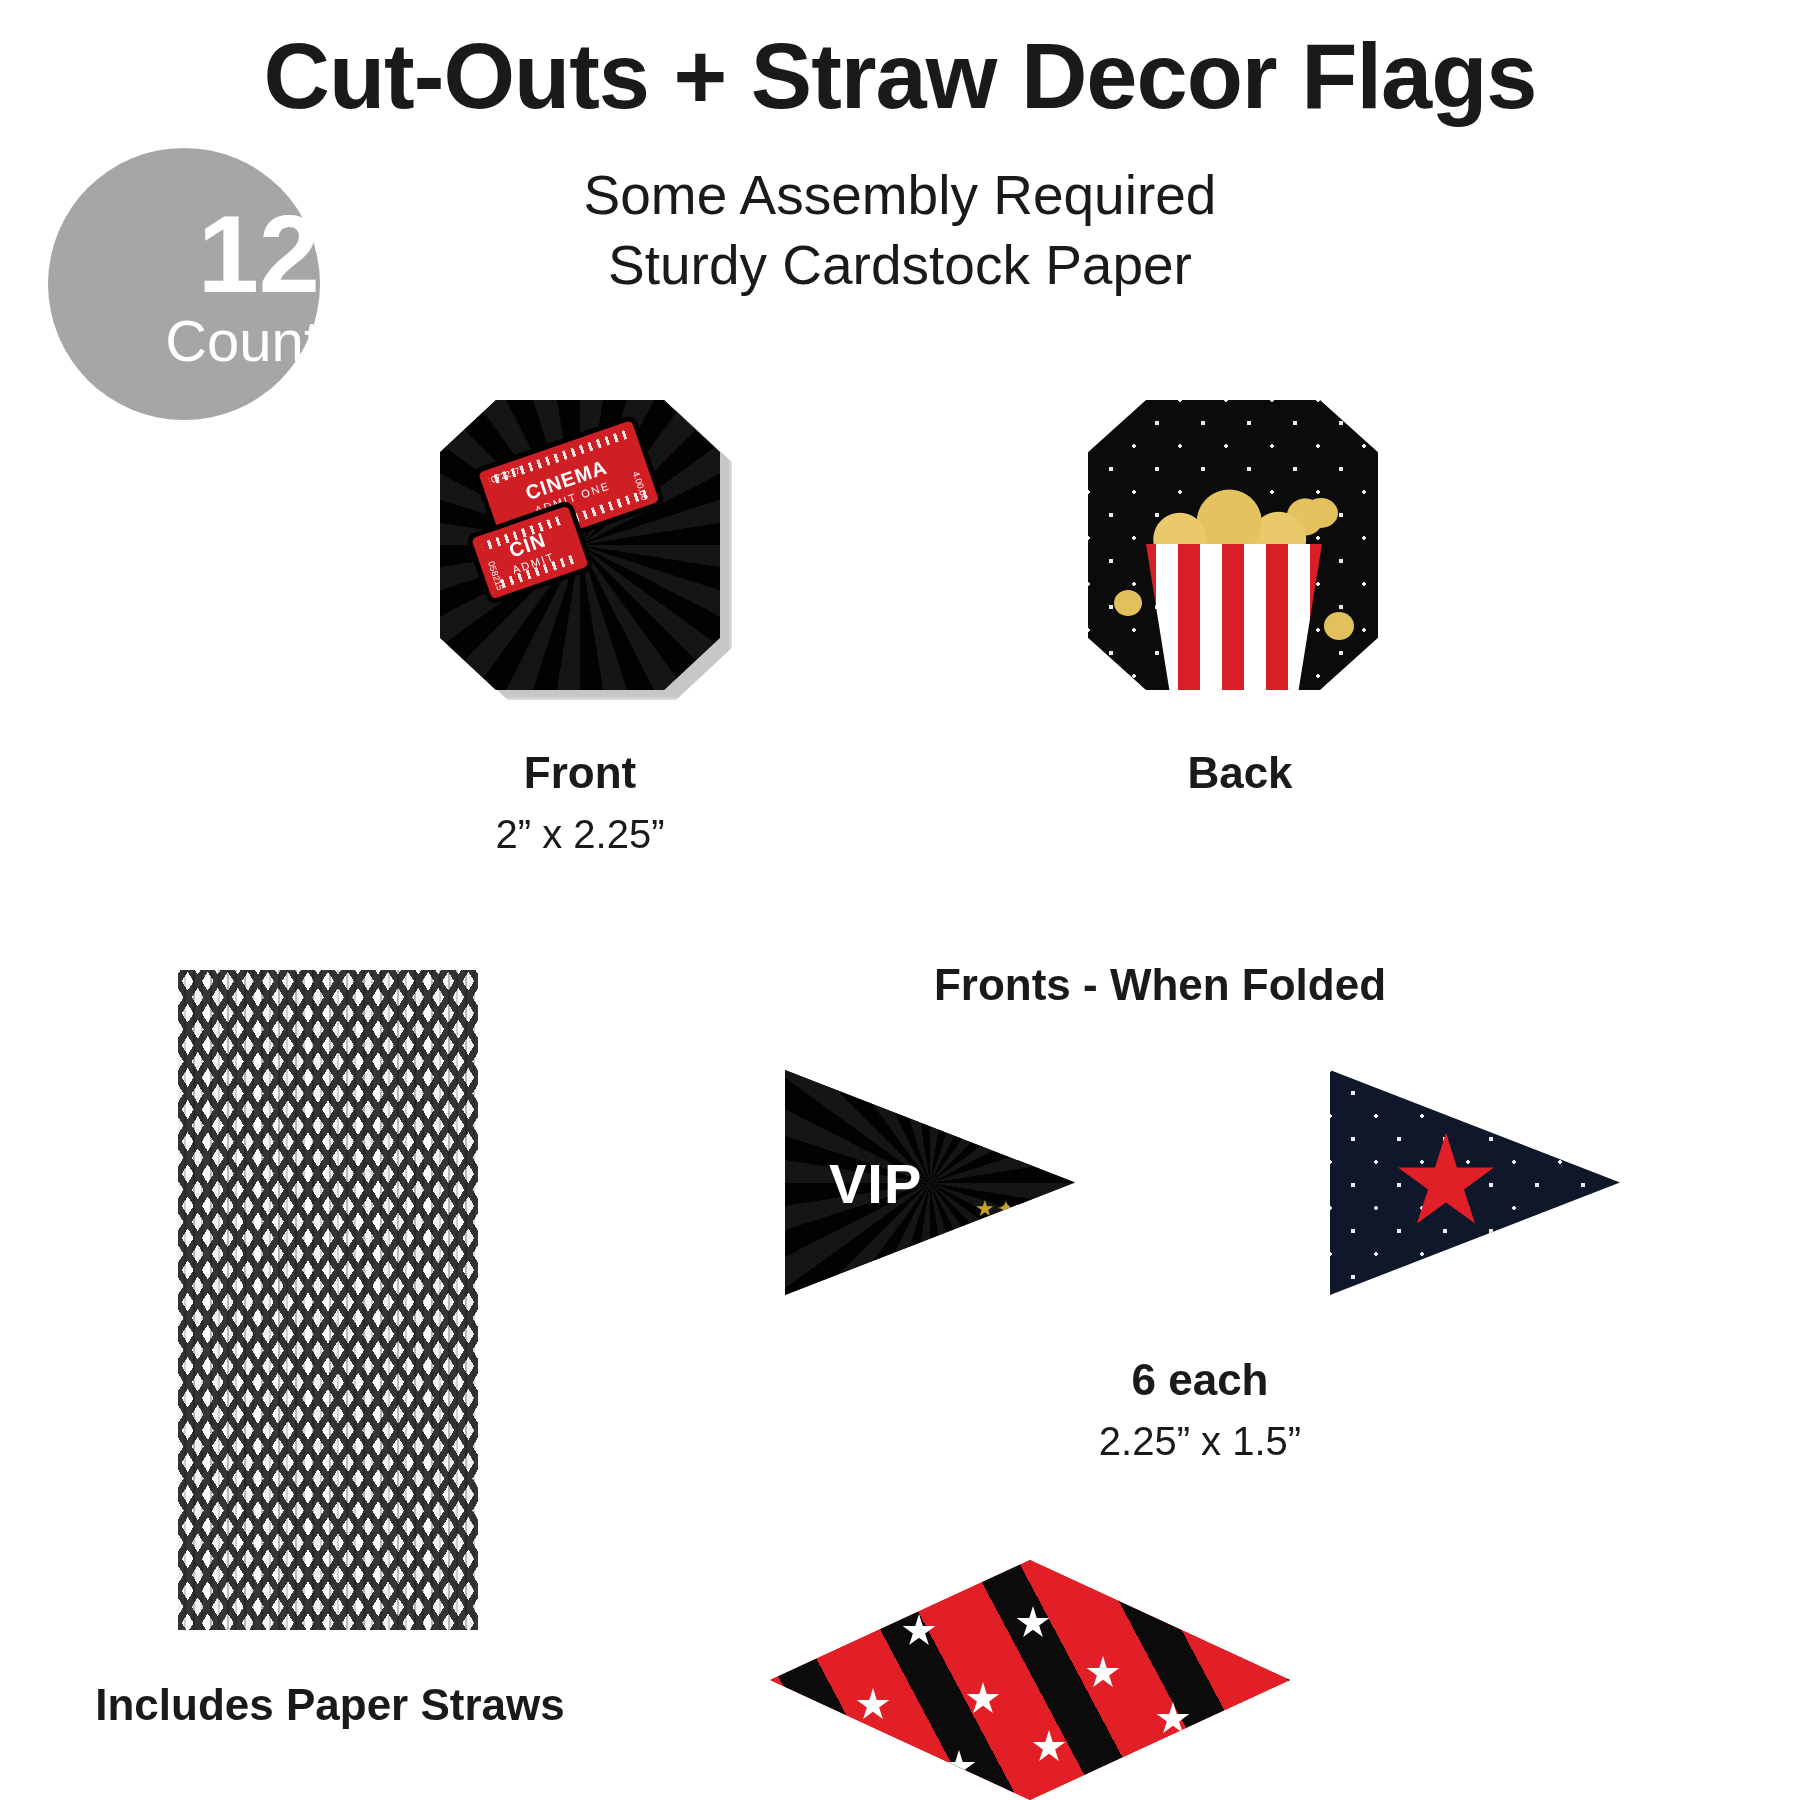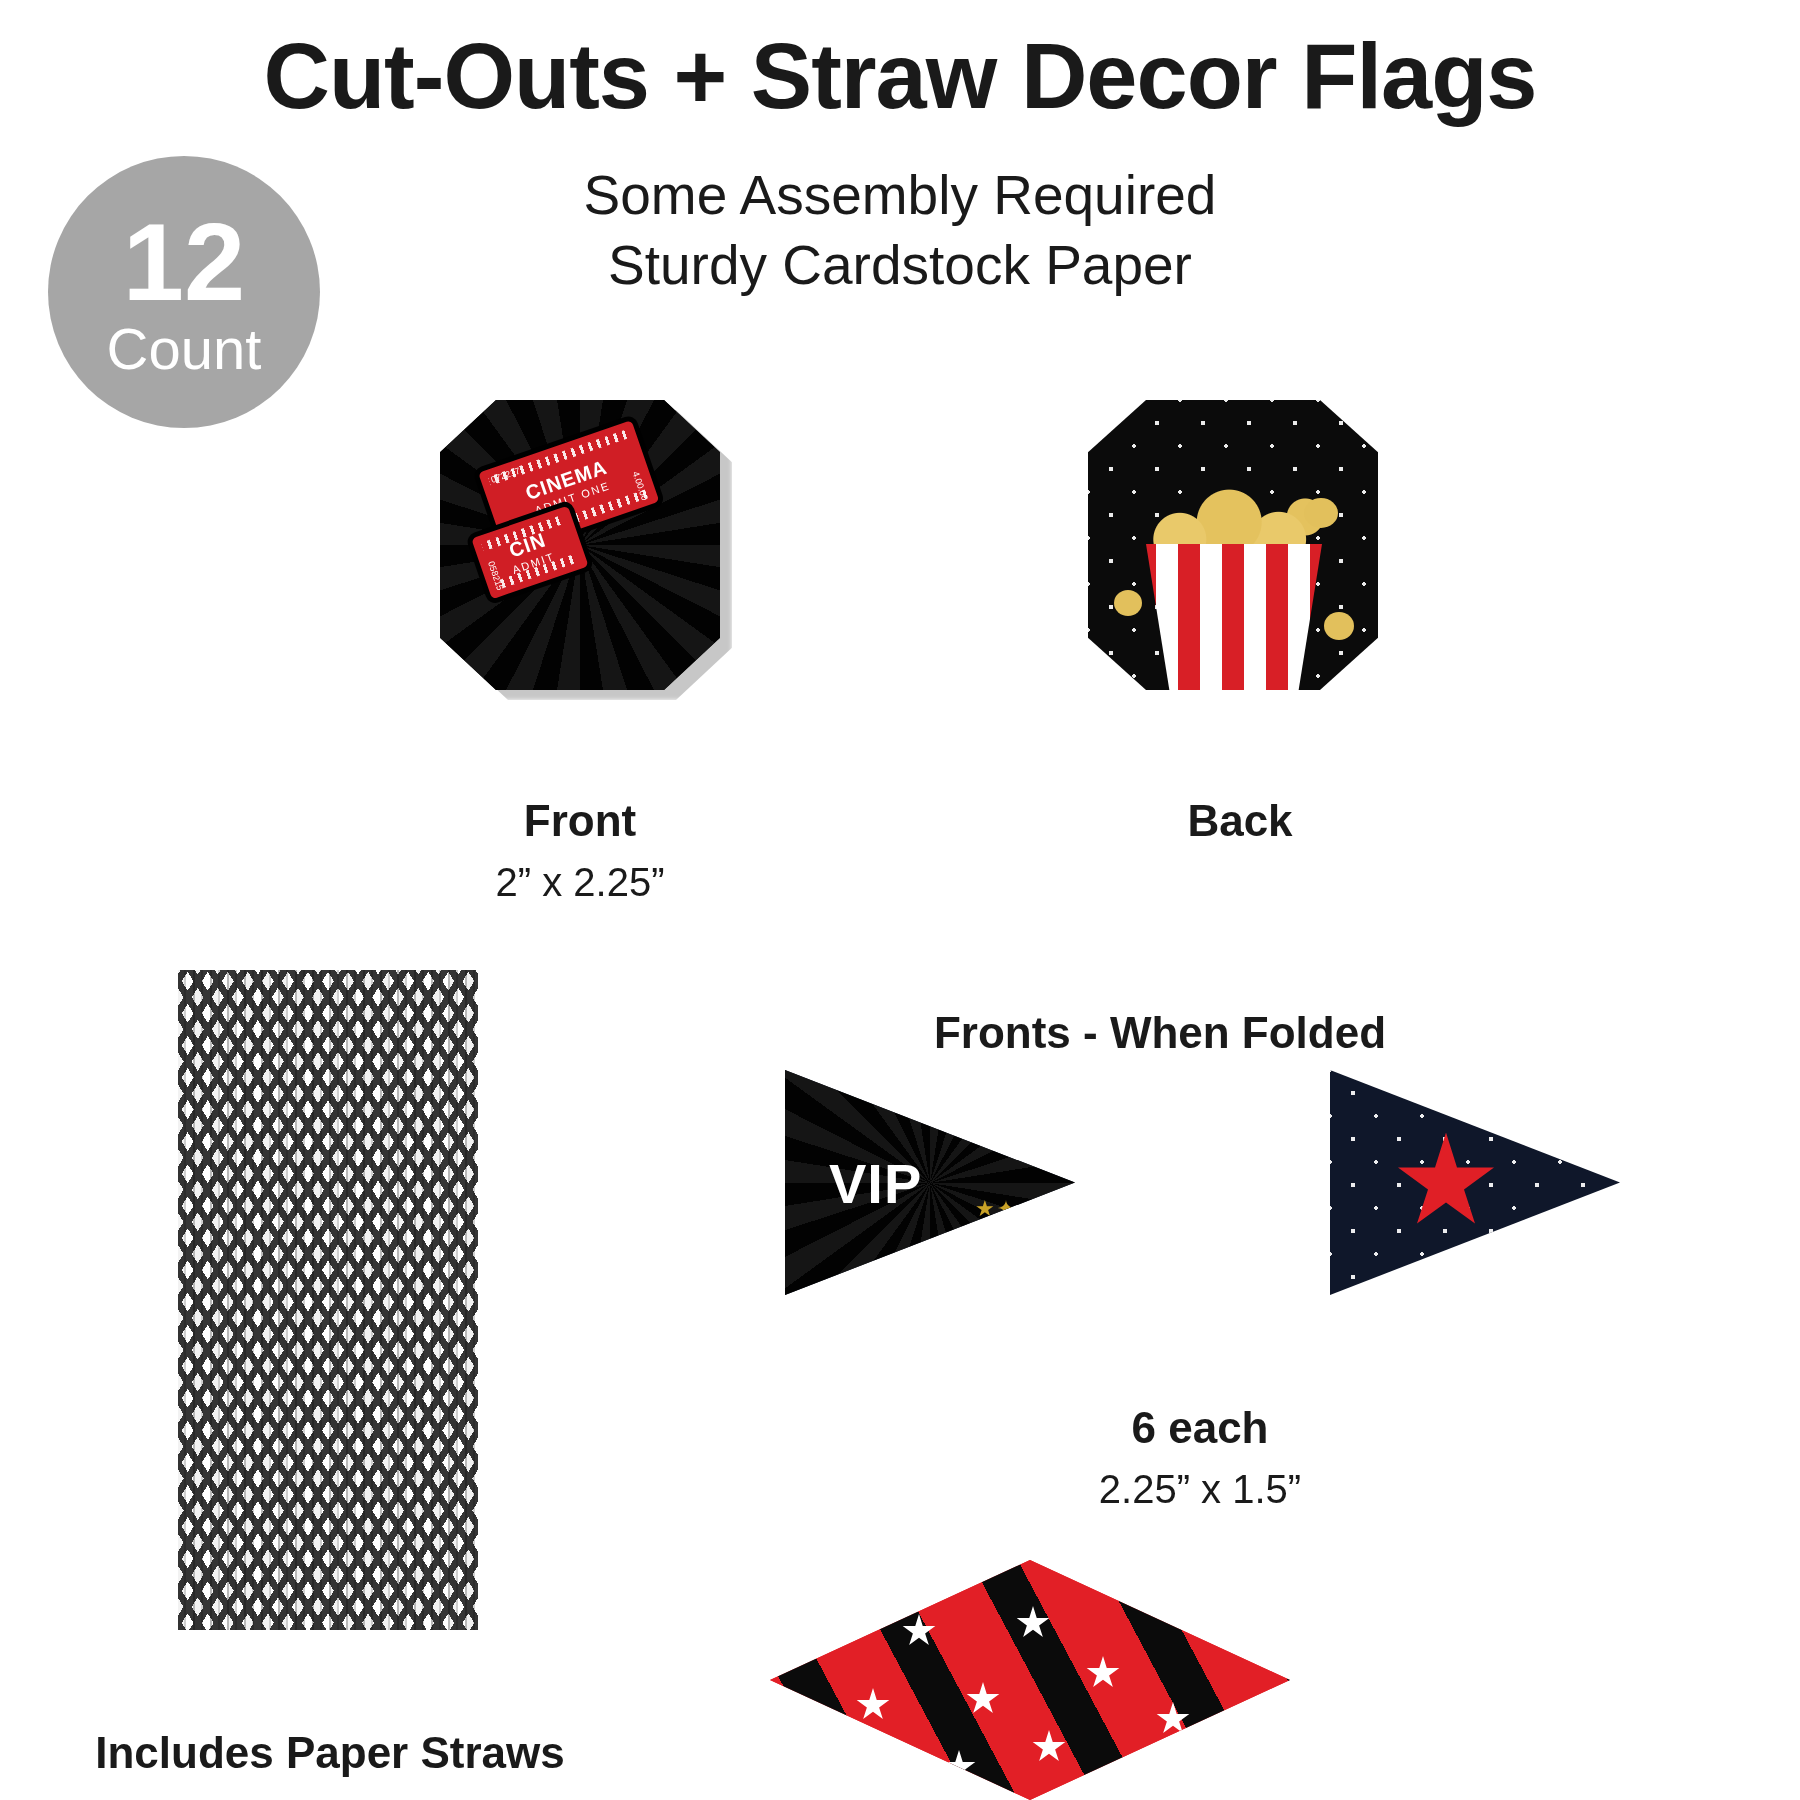--- a/index.html
+++ b/index.html
@@ -38,29 +38,29 @@
     font-size: 55px;
     line-height: 1.28;
     font-weight: normal;
   }
   .subtitle div { white-space: nowrap; }
 
   
   .count-badge {
     position: absolute;
     left: 48px;
-    top: 156px;
+    top: 148px;
     width: 272px;
     height: 272px;
     border-radius: 50%;
     background: #a6a6a6;
     color: #ffffff;
     display: flex;
     flex-direction: column;
-    align-items: center;
+    align-items: flex-end;
     justify-content: center;
   }
   .count-badge .num {
     font-size: 110px;
     font-weight: bold;
     line-height: 0.95;
     margin-top: 4px;
   }
   .count-badge .word {
     font-size: 58px;
@@ -305,21 +305,21 @@
   }
   .d-star {
     position: absolute;
     width: 34px;
     height: 34px;
     background: #ffffff;
     clip-path: polygon(50% 0%, 61% 35%, 98% 35%, 68% 57%, 79% 91%, 50% 70%, 21% 91%, 32% 57%, 2% 35%, 39% 35%);
   }
 
   
-  .blk { position: absolute; margin-top: 48px; }
+  .blk { position: absolute; }
 </style>
 </head>
 <body>
 
 <div class="title">Cut-Outs + Straw Decor Flags</div>
 <div class="subtitle">
   <div>Some Assembly Required</div>
   <div>Sturdy Cardstock Paper</div>
 </div>
 

